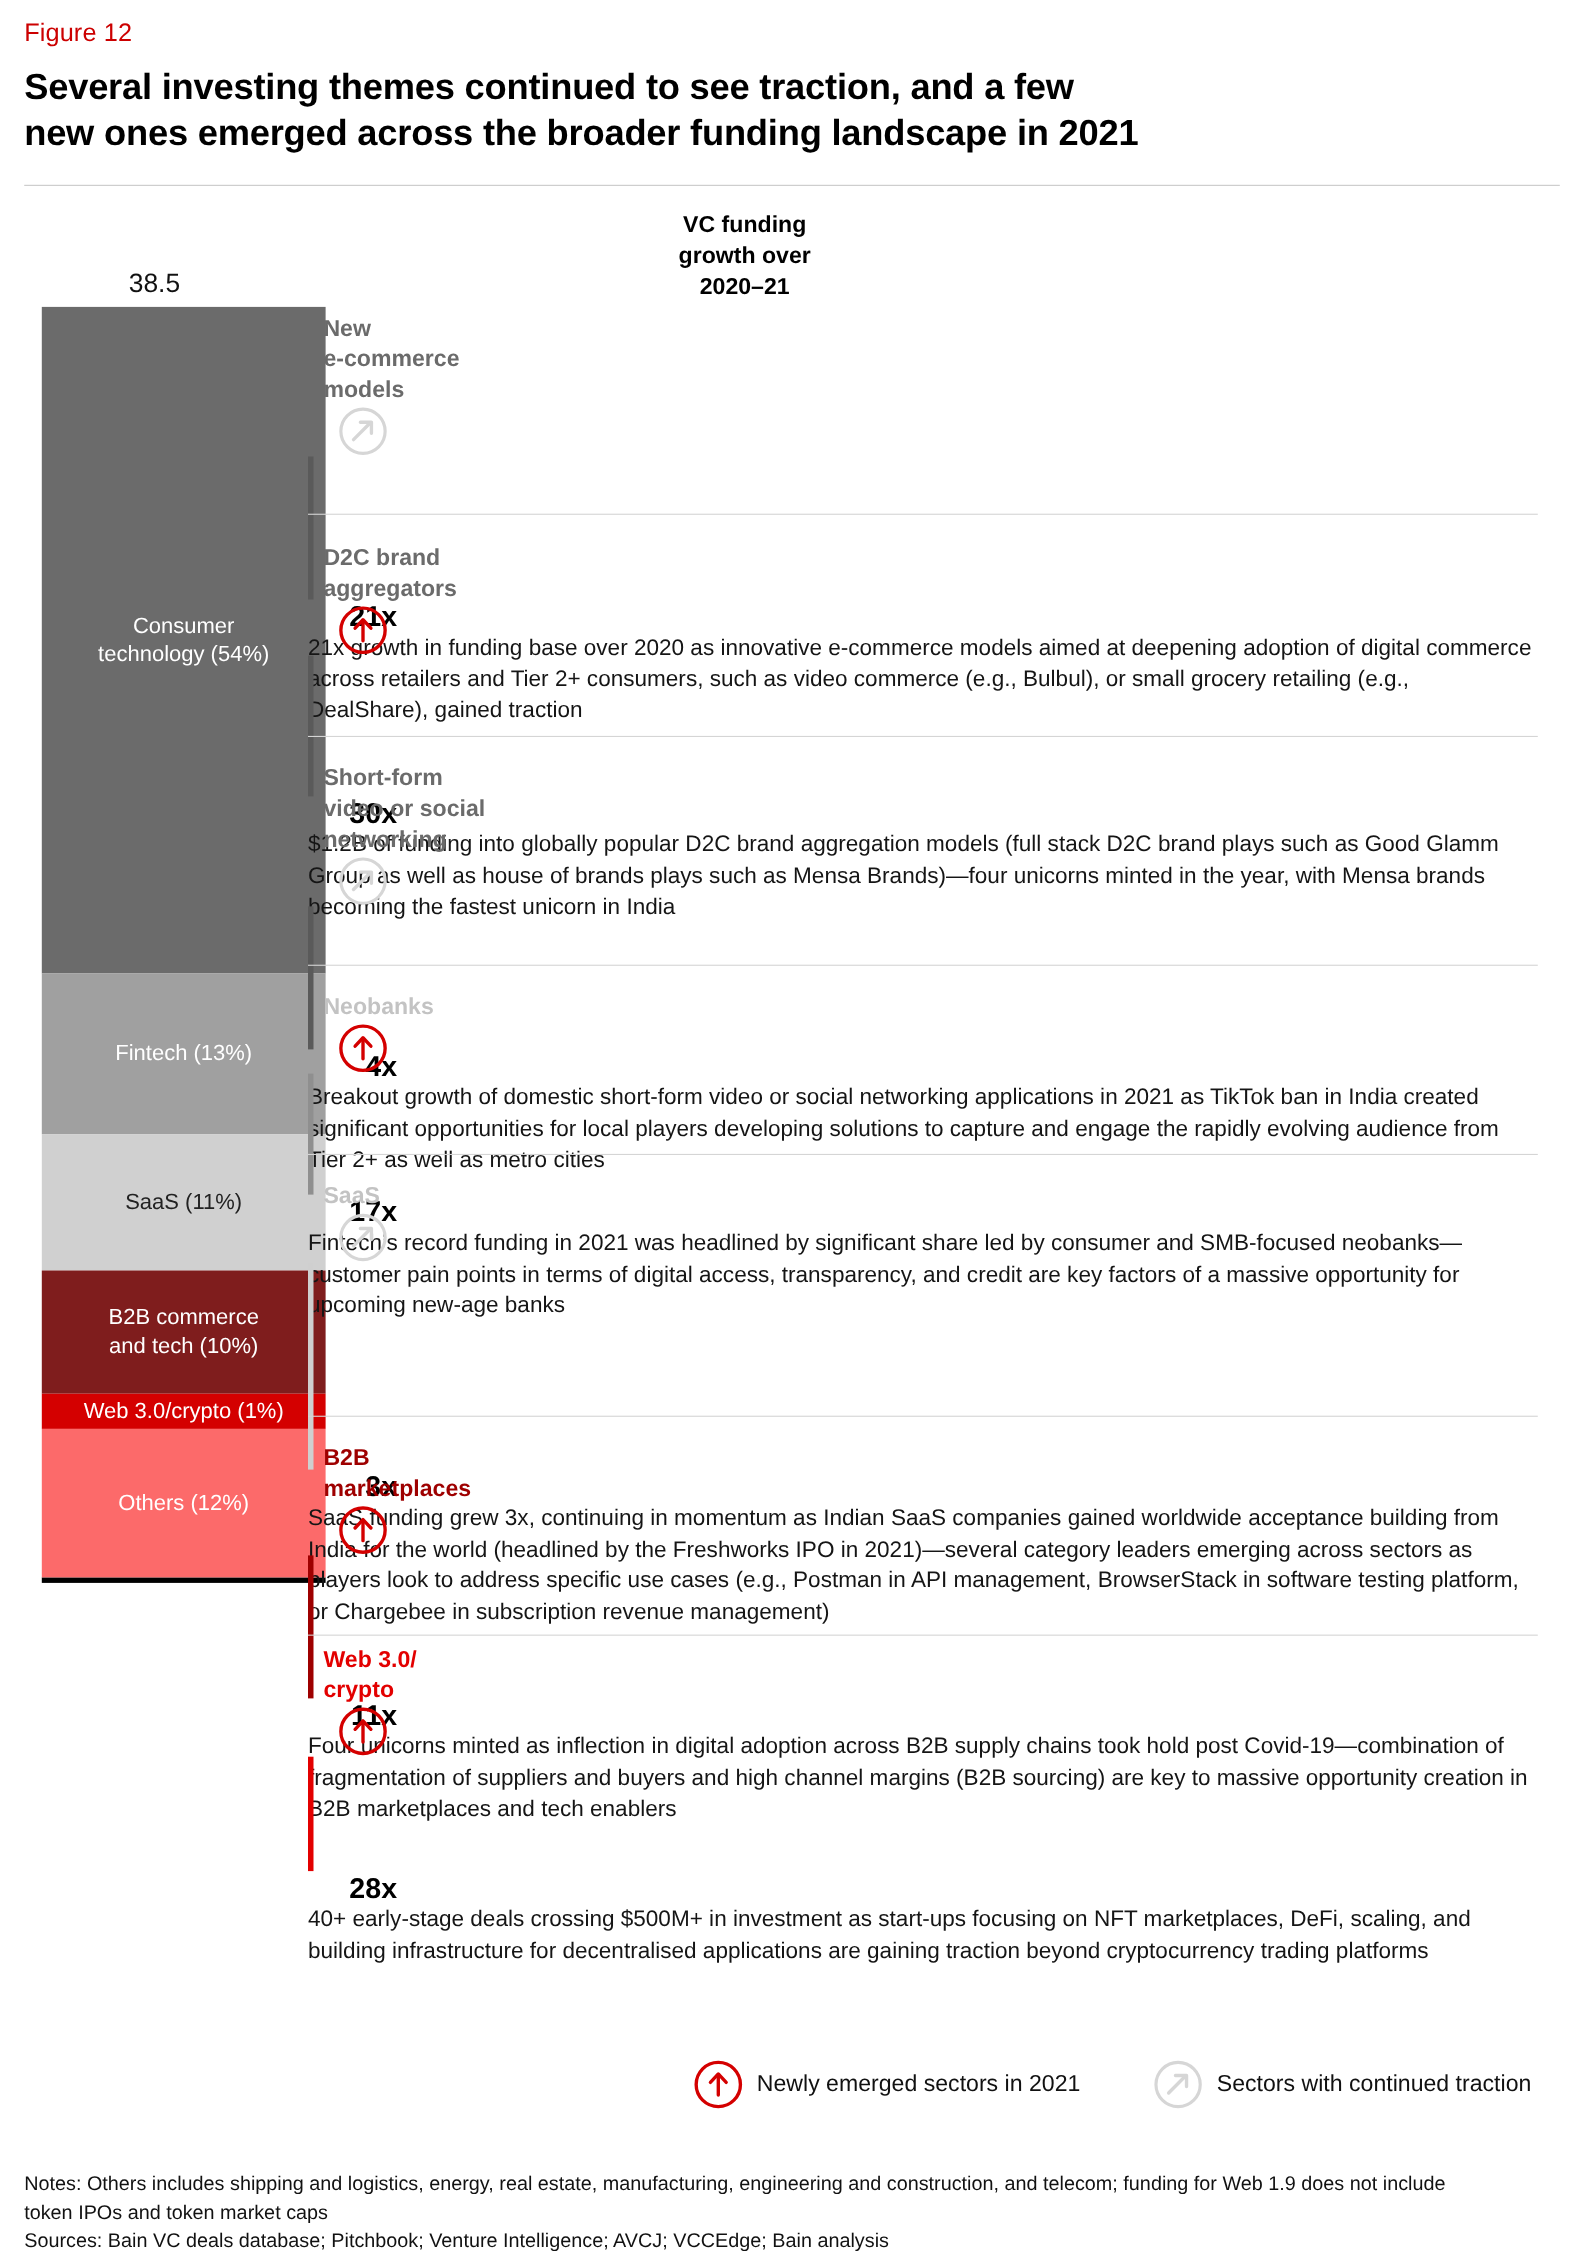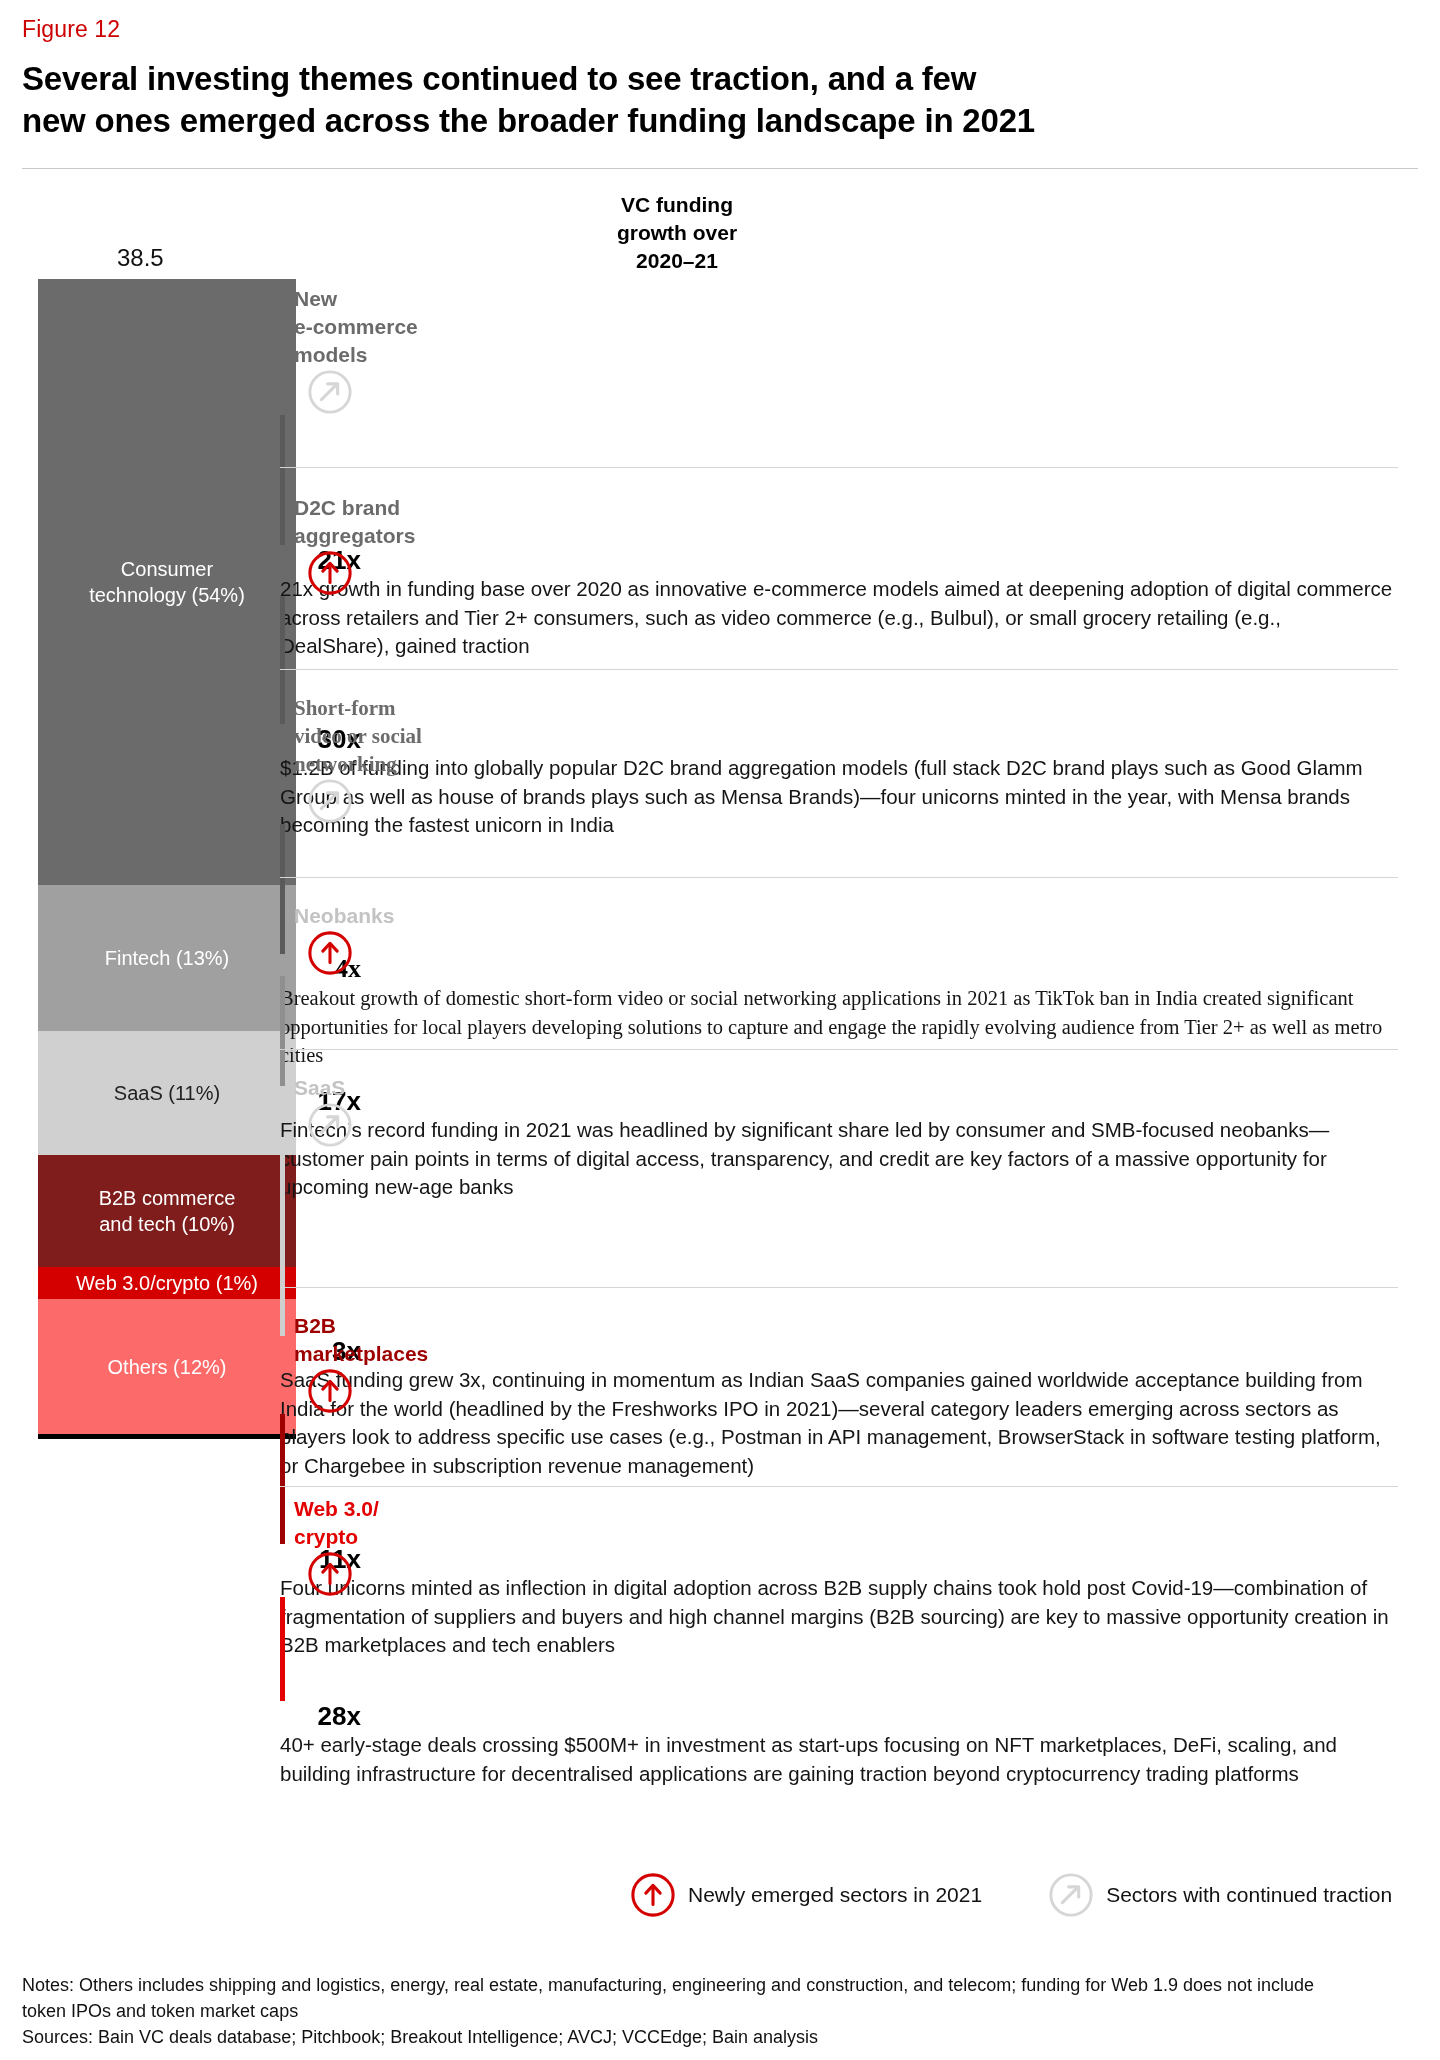--- a/index.html
+++ b/index.html
@@ -299,21 +299,21 @@
               <path d="M24 34 L24 15" stroke="#d40000" stroke-width="3.2" fill="none" stroke-linecap="round"></path>
               <path d="M16.5 22 L24 14 L31.5 22" stroke="#d40000" stroke-width="3.2" fill="none" stroke-linecap="round" stroke-linejoin="round"></path>
             </svg>
           </div>
           <div class="accent grey-dark" style="height:128px;"></div>
           <div class="multiple">30x</div>
           <div class="desc">$1.2B of funding into globally popular D2C brand aggregation models (full stack D2C brand plays such as Good Glamm Group as well as house of brands plays such as Mensa Brands)—four unicorns minted in the year, with Mensa brands becoming the fastest unicorn in India</div>
         </div>
       </div>
 
-      <div class="row" style="height:208px;font-family:Liberation Serif, serif;">
+      <div class="row" style="height:208px;">
         <div class="row-inner" style="padding-top:24px;">
           <div class="theme grey-mid">
             <div>Short-form</div>
             <div>video or social</div>
             <div>networking</div>
           </div>
           <div class="icon-cell">
             <svg class="ico" viewBox="0 0 48 48">
               <circle cx="24" cy="24" r="21" fill="none" stroke="#d6d6d6" stroke-width="3"></circle>
               <path d="M15 32 L31 16" stroke="#d6d6d6" stroke-width="3.2" fill="none" stroke-linecap="round"></path>
@@ -419,16 +419,16 @@
         <path d="M15 32 L31 16" stroke="#d6d6d6" stroke-width="3.2" fill="none" stroke-linecap="round"></path>
         <path d="M21.5 15.5 L32 15.5 L32 26" stroke="#d6d6d6" stroke-width="3.2" fill="none" stroke-linecap="round" stroke-linejoin="round"></path>
       </svg>
       <span>Sectors with continued traction</span>
     </div>
   </div>
 
   <div class="foot">
     <div>Notes: Others includes shipping and logistics, energy, real estate, manufacturing, engineering and construction, and telecom; funding for Web 1.9 does not include</div>
     <div>token IPOs and token market caps</div>
-    <div>Sources: Bain VC deals database; Pitchbook; Breakout Intelligence; AVCJ; VCCEdge; Bain analysis</div>
+    <div>Sources: Bain VC deals database; Pitchbook; Venture Intelligence; AVCJ; VCCEdge; Bain analysis</div>
   </div>
 
 </div>
 
 </body></html>

